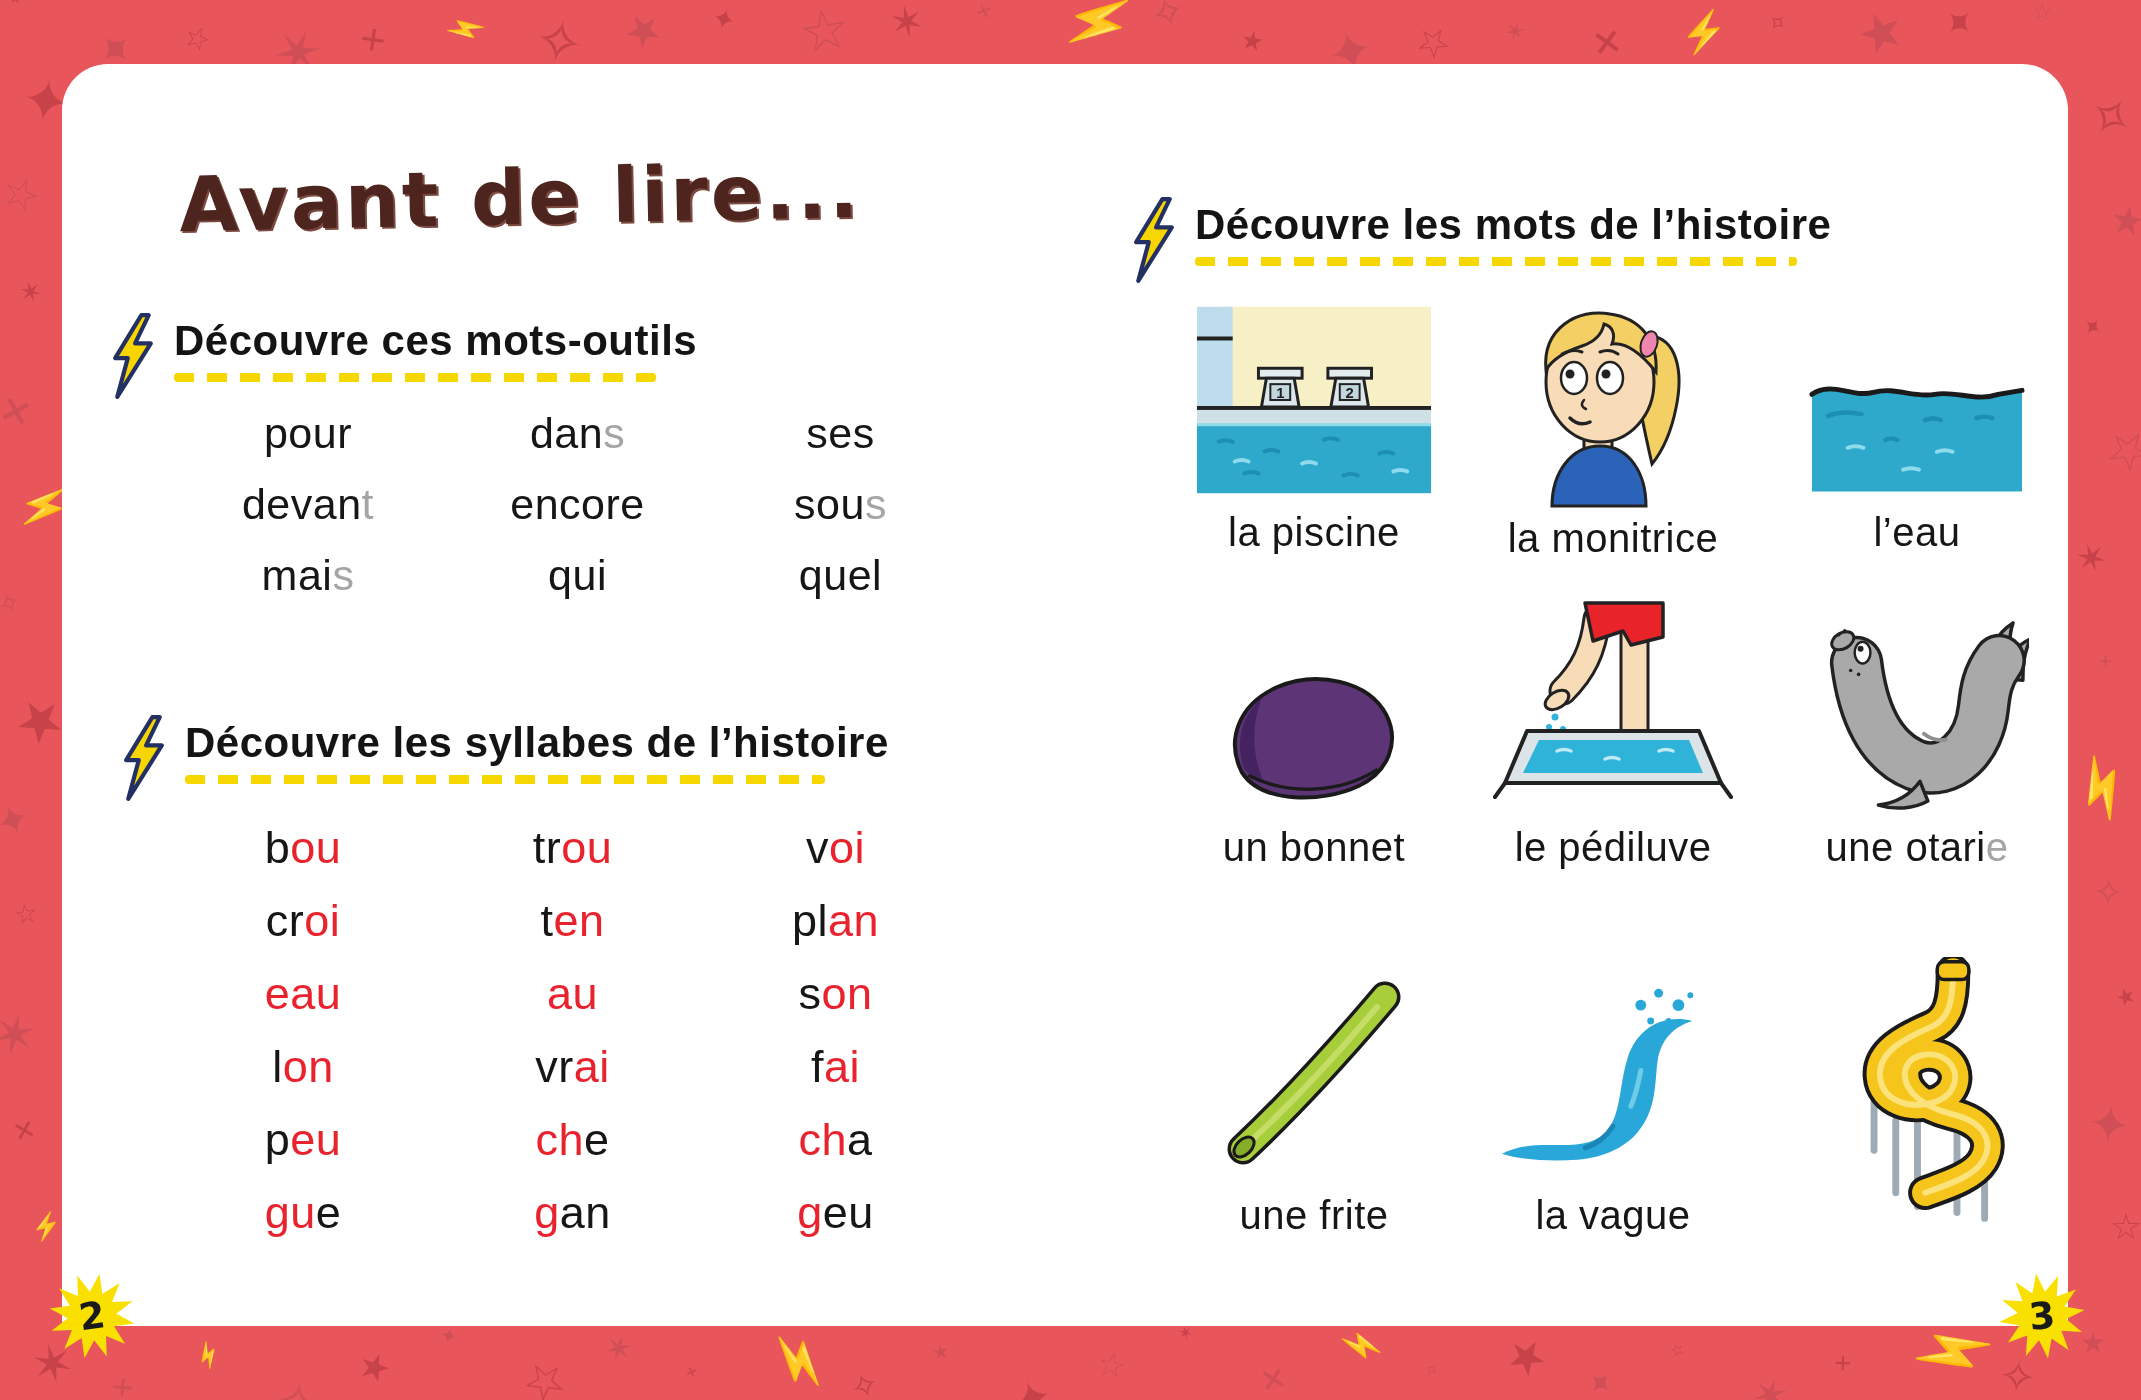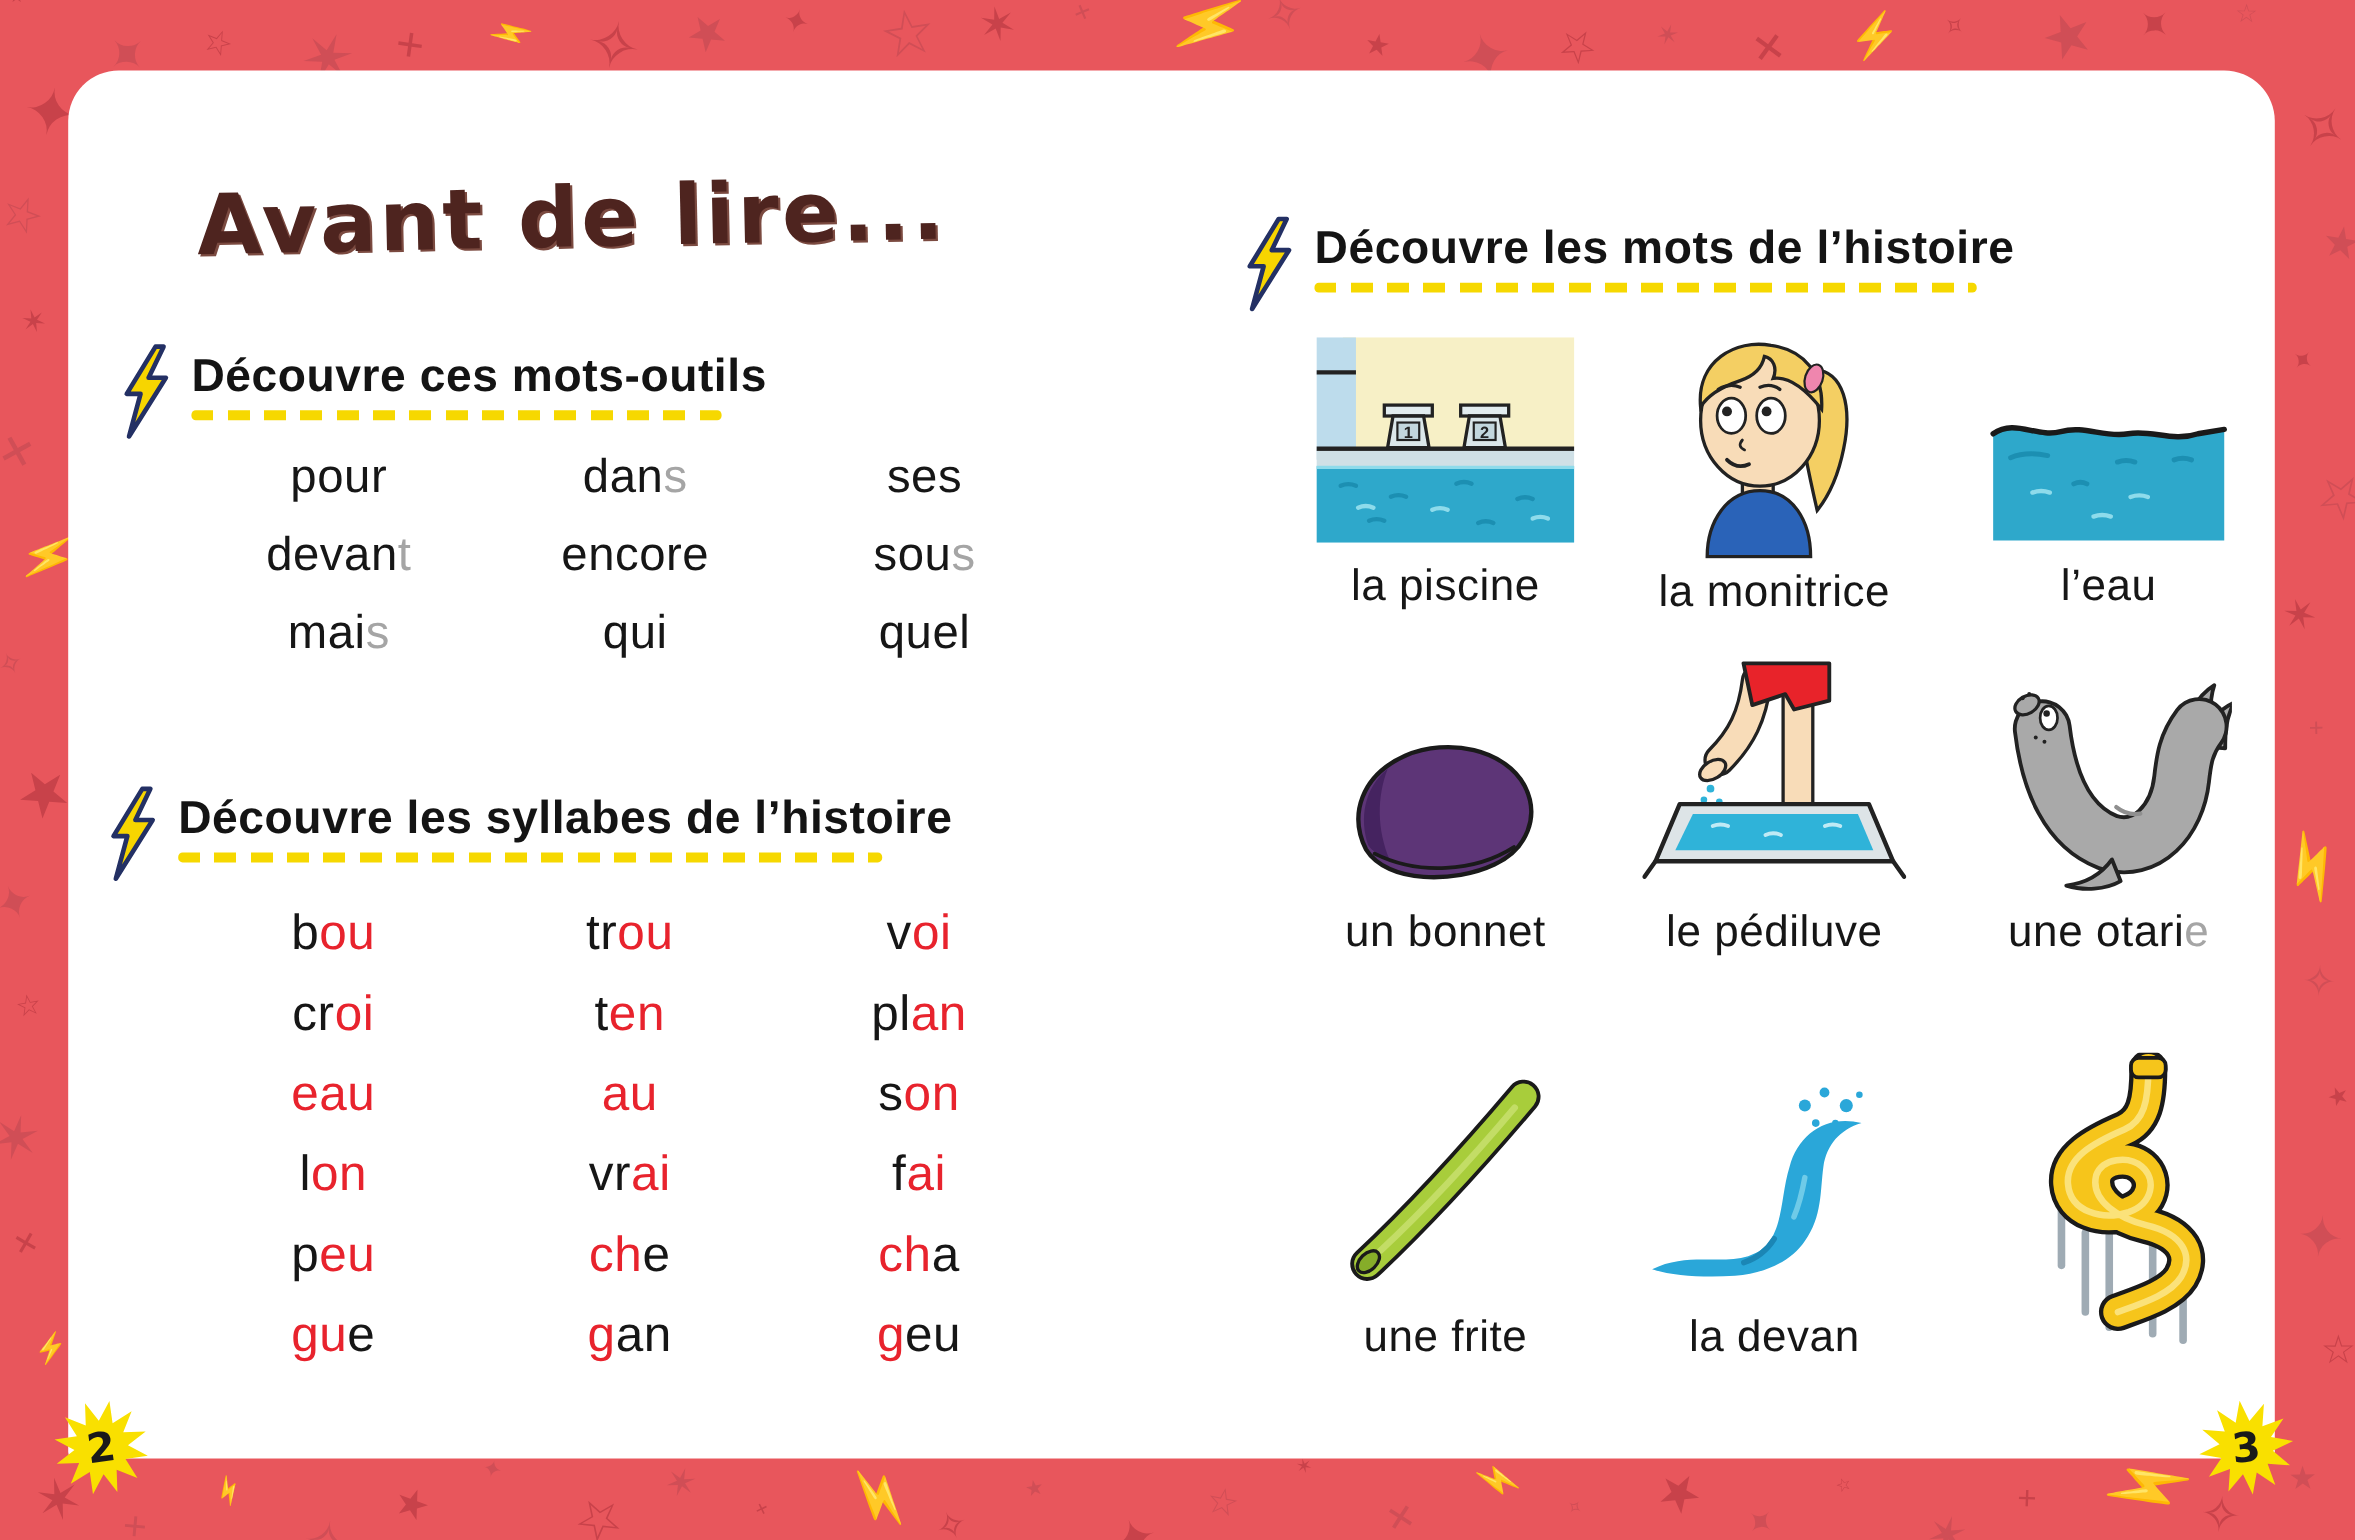--- a/index.html
+++ b/index.html
@@ -169,21 +169,21 @@
             <span class="seg-g">s</span>
           </div>
         <div class="cell">
             <span class="seg-k">qui</span>
           </div>
         <div class="cell">
             <span class="seg-k">quel</span>
           </div>
       </div>
 
-      <div class="heading" style="left:100px;top:690px;">
+      <div class="heading" style="left:123px;top:690px;">
         <svg class="bolt" viewBox="0 0 40 84">
           <path d="M28,3 L3,44 L15,44 L5,81 L37,30 L22,30 L35,3 Z" fill="#f7d500" stroke="#233064" stroke-width="4" stroke-linejoin="round"></path>
         </svg>
         <div class="htxt">
           <span class="htext">Découvre les syllabes de l’histoire</span>
           <div class="dash" style="width:640px;"></div>
         </div>
       </div>
 
       <div class="wgrid" id="syll-grid">
@@ -447,21 +447,21 @@
                   <circle cx="158" cy="46" r="3.5"></circle>
                 <circle cx="176" cy="46" r="3"></circle>
                   <circle cx="198" cy="20" r="3"></circle>
               </g>
               <path d="M8,180 C40,164 70,176 96,168 C130,158 124,118 134,86 C142,56 168,38 200,46 C180,52 168,66 165,86 C162,108 164,132 148,154 C136,172 112,184 84,186 C56,188 26,186 8,180 Z" fill="#2aa7d9"></path>
               <path d="M120,152 q-10,16 -28,22" stroke="#1b86b5" stroke-width="5" fill="none" stroke-linecap="round"></path>
               <path d="M148,96 q-4,22 -10,36" stroke="#6fcbe8" stroke-width="5" fill="none" stroke-linecap="round"></path>
             </svg>
           </div>
           <figcaption class="cap">
-              <span class="seg-k">la devan</span>
+              <span class="seg-k">la vague</span>
             </figcaption>
         </figure>
 
         <figure class="item">
           <div class="art">
             <svg width="232" height="278" viewBox="0 0 235 280">
               <g stroke="#9fabb4" stroke-width="7" stroke-linecap="round">
                 <line x1="74" y1="115" x2="74" y2="195"></line>
                 <line x1="118" y1="120" x2="118" y2="252"></line>
                 <line x1="158" y1="150" x2="158" y2="258"></line>

